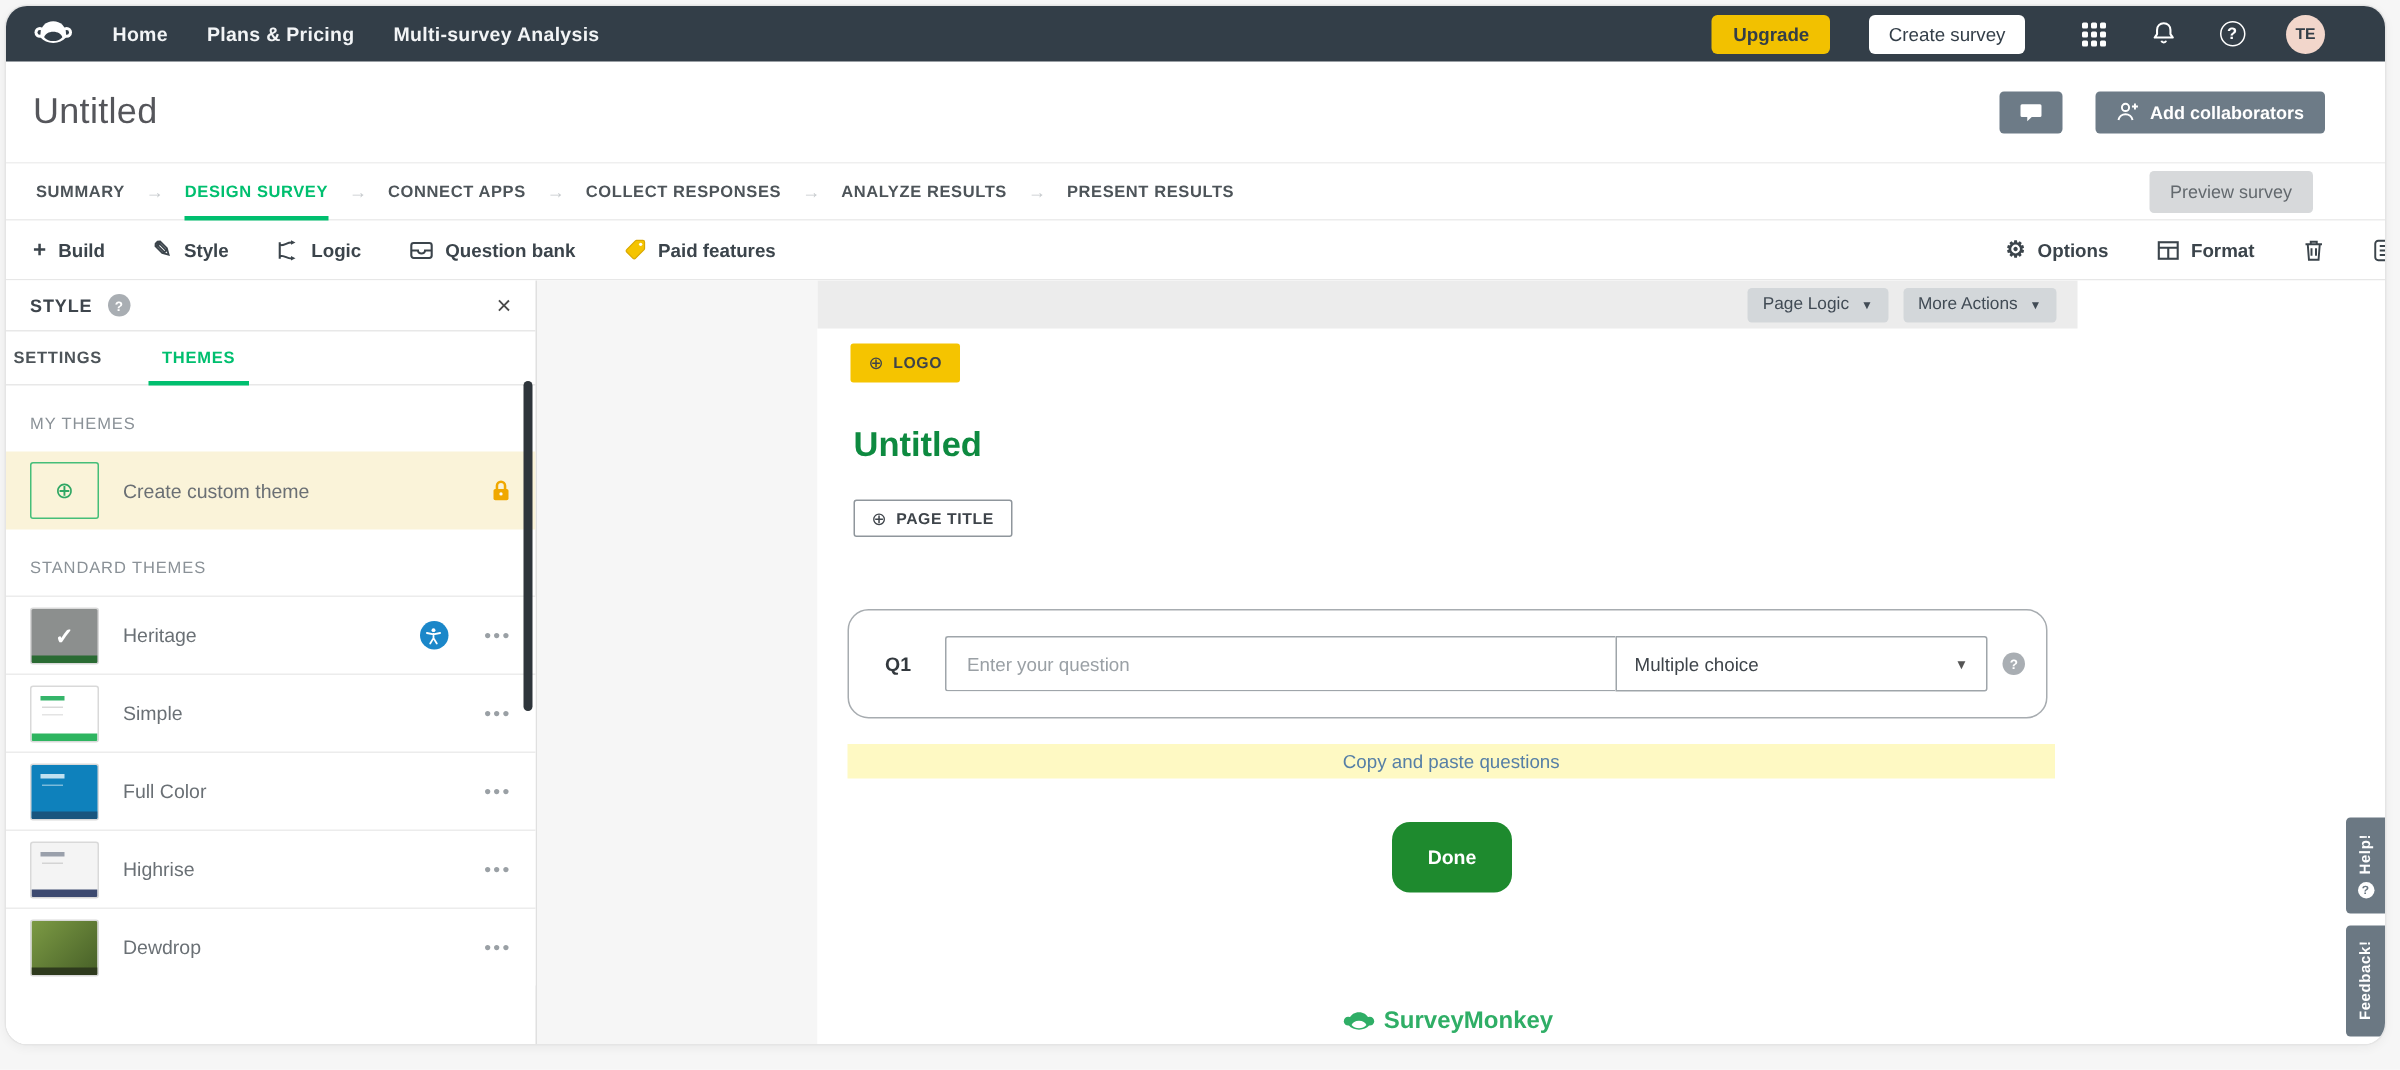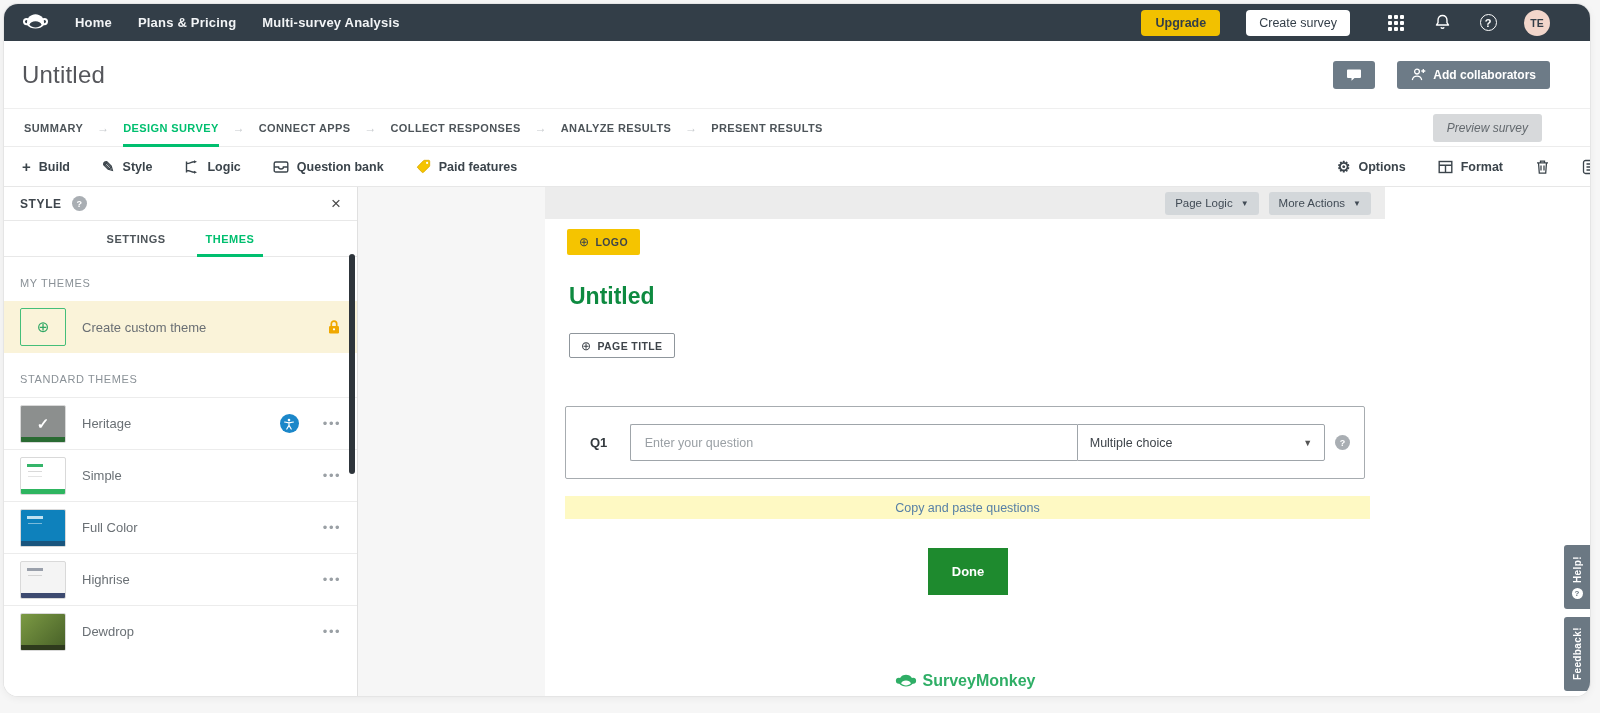--- a/index.html
+++ b/index.html
@@ -35,21 +35,21 @@
 
   
   .workflow { height:38px; display:flex; align-items:center; padding:0 48px 0 20px; border-bottom:1px solid #ececec; gap:14px; }
   .wtab { font-size:11px; font-weight:bold; letter-spacing:.4px; color:#4D5459; cursor:pointer;
           height:38px; display:flex; align-items:center; position:relative;text-align:right; }
   .wtab.active { color:#00BF6F; }
   .wtab.active::after { content:""; position:absolute; left:0; right:0; bottom:0; height:3px; background:#00BF6F; }
   .warrow { color:#C6CACD; font-size:12px; }
   .workflow .spacer { flex:1; }
   .btn-preview { background:#D7D9DB; color:#63696E; border:none; border-radius:3px; padding:7px 14px;
-                 font-size:12px; cursor:pointer;font-style:italic; }
+                 font-size:12px; cursor:pointer; }
 
   
   .toolbar { height:40px; display:flex; align-items:center; padding:0 14px 0 18px; border-bottom:1px solid #e7e7e7; gap:32px; position:relative; }
   .tool { display:flex; align-items:center; gap:8px; font-size:12.5px; font-weight:bold; color:#3B444B; cursor:pointer; }
   .tool .glyph { font-size:15px; line-height:1; color:#3B444B; }
   .toolbar .spacer { flex:1; }
   .tool.iconic { gap:0; }
   .clip-icon { margin-right:-24px; }
 
   
@@ -57,21 +57,21 @@
   .graycol { position:absolute; left:354px; top:0; width:187px; height:100%; background:#F6F6F6; }
 
   
   .sidebar { position:absolute; left:0; top:0; width:354px; height:100%; background:#fff; border-right:1px solid #e0e0e0; }
   .sb-head { height:34px; display:flex; align-items:center; padding:0 16px; border-bottom:1px solid #e8e8e8; gap:10px; }
   .sb-title { font-size:12px; font-weight:bold; color:#3E454C; letter-spacing:.6px; }
   .qmark { width:15px; height:15px; border-radius:50%; background:#A9AEB3; color:#fff; font-size:9px; font-weight:bold;
            display:flex; align-items:center; justify-content:center; cursor:pointer; }
   .sb-head .spacer { flex:1; }
   .sb-close { font-size:17px; color:#4A4A4A; cursor:pointer; line-height:1; }
-  .sb-tabs { height:36px; display:flex; align-items:flex-start; justify-content:center; gap:30px; border-bottom:1px solid #e8e8e8; }
+  .sb-tabs { height:36px; display:flex; align-items:flex-start; gap:30px; border-bottom:1px solid #e8e8e8; }
   .sb-tab { font-size:11px; font-weight:bold; letter-spacing:.5px; color:#4D5459; cursor:pointer;
             height:36px; display:flex; align-items:center; position:relative; padding:0 5px; }
   .sb-tab.active { color:#00BF6F; }
   .sb-tab.active::after { content:""; position:absolute; left:-4px; right:-4px; bottom:0; height:3px; background:#00BF6F; }
   .sb-section { font-size:11px; letter-spacing:.6px; color:#8A9197; padding:20px 16px 12px; }
   .create-row { height:52px; background:#FAF3D9; display:flex; align-items:center; padding:0 16px; gap:16px; cursor:pointer; }
   .create-box { width:46px; height:38px; border:1px solid #44BE79; border-radius:2px; display:flex;
                 align-items:center; justify-content:center; color:#2FA764; font-size:15px; }
   .create-label { font-size:13px; color:#6A6F74; flex:1; }
   .theme-row { height:52px; display:flex; align-items:center; padding:0 16px; gap:16px; border-top:1px solid #ececec; cursor:pointer; background:#fff; }
@@ -101,35 +101,35 @@
   .band-btn .car { font-size:8px; color:#414B55; }
   .logo-btn { position:absolute; left:22px; top:42px; background:#F5C400; border:none; border-radius:2px;
               height:26px; padding:0 12px; font-size:10.5px; font-weight:bold; color:#3E444A;
               display:flex; align-items:center; gap:6px; letter-spacing:.4px; cursor:pointer; }
   .oplus { font-size:12px; font-weight:normal; }
   .survey-title { position:absolute; left:24px; top:96px; font-size:23px; font-weight:bold; color:#0E8A40; }
   .pagetitle-btn { position:absolute; left:24px; top:146px; background:#fff; border:1px solid #8F969C; border-radius:2px;
                    height:25px; padding:0 11px; font-size:10.5px; font-weight:bold; color:#3E444A;
                    display:flex; align-items:center; gap:6px; letter-spacing:.4px; cursor:pointer; }
   .qcard { position:absolute; left:20px; top:219px; width:800px; height:73px; border:1px solid #A7ACB0;
-           border-radius:2px; background:#fff; display:flex; align-items:center; padding:0 14px 0 24px; }
+           border-radius:14px; background:#fff; display:flex; align-items:center; padding:0 14px 0 24px; }
   .qnum { font-size:13px; font-weight:bold; color:#33393E; width:40px; }
   .qinput { width:450px; height:37px; border:1px solid #9FA5AA; border-right:none; border-radius:2px 0 0 2px;
             padding:0 14px; font-size:12.5px; color:#3E444A; font-family:"Liberation Sans",sans-serif; outline:none; }
   .qinput::placeholder { color:#9AA0A5; }
   .qselect { width:250px; height:37px; border:1px solid #9FA5AA; border-radius:0 2px 2px 0; background:#fff;
              display:flex; align-items:center; justify-content:space-between; padding:0 12px; font-size:12.5px;
              color:#3E444A; cursor:pointer; }
   .qselect .car { font-size:9px; color:#555; }
   .qhelp { margin-left:10px; }
   .copy-band { position:absolute; left:20px; top:309px; width:805px; height:23px; background:#fef9c3;
                display:flex; align-items:center; justify-content:center; }
   .copy-link { font-size:12.5px; color:#567FA6; cursor:pointer; }
   .done-btn { position:absolute; left:383px; top:361px; width:80px; height:47px; background:#1E8A2E; color:#fff;
-              border:none; border-radius:0; font-size:13px; font-weight:bold; cursor:pointer; }
+              border:none; border-radius:12px; font-size:13px; font-weight:bold; cursor:pointer; }
   .powered { position:absolute; left:0; top:480px; width:100%; text-align:center; }
   .powered .pb { font-size:11px; color:#8C9196; }
   .pb-brand { display:flex; align-items:center; justify-content:center; gap:6px; margin-top:5px; }
   .pb-brand .word { font-size:16px; font-weight:bold; color:#2FAE66; }
 
   
   .edge-tab { position:absolute; right:0; width:26px; background:#6B7883; border-radius:3px 0 0 3px; color:#fff;
               display:flex; flex-direction:column; align-items:center; justify-content:center; gap:5px; cursor:pointer; }
   .edge-tab .vtext { writing-mode:vertical-rl; transform:rotate(180deg); font-size:10px; font-weight:bold; letter-spacing:.4px; }
   .edge-help { top:541px; height:64px; }

